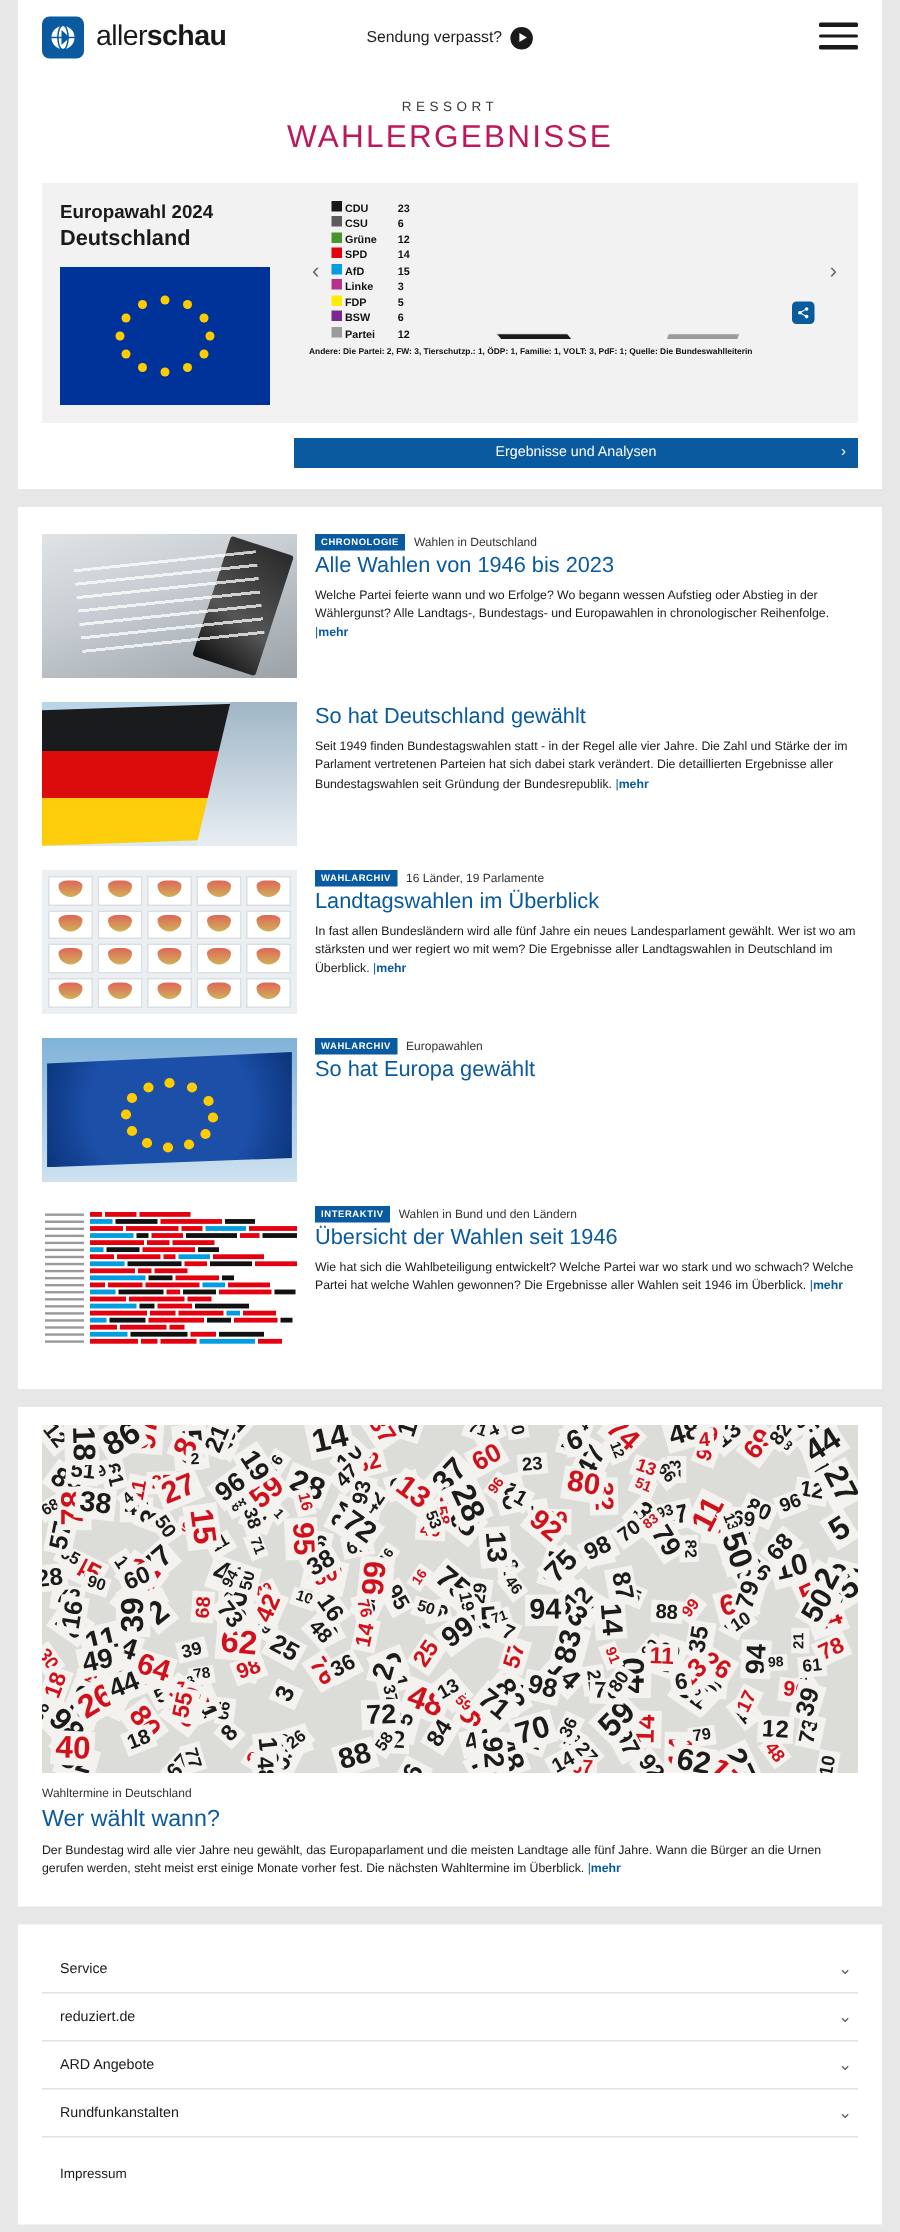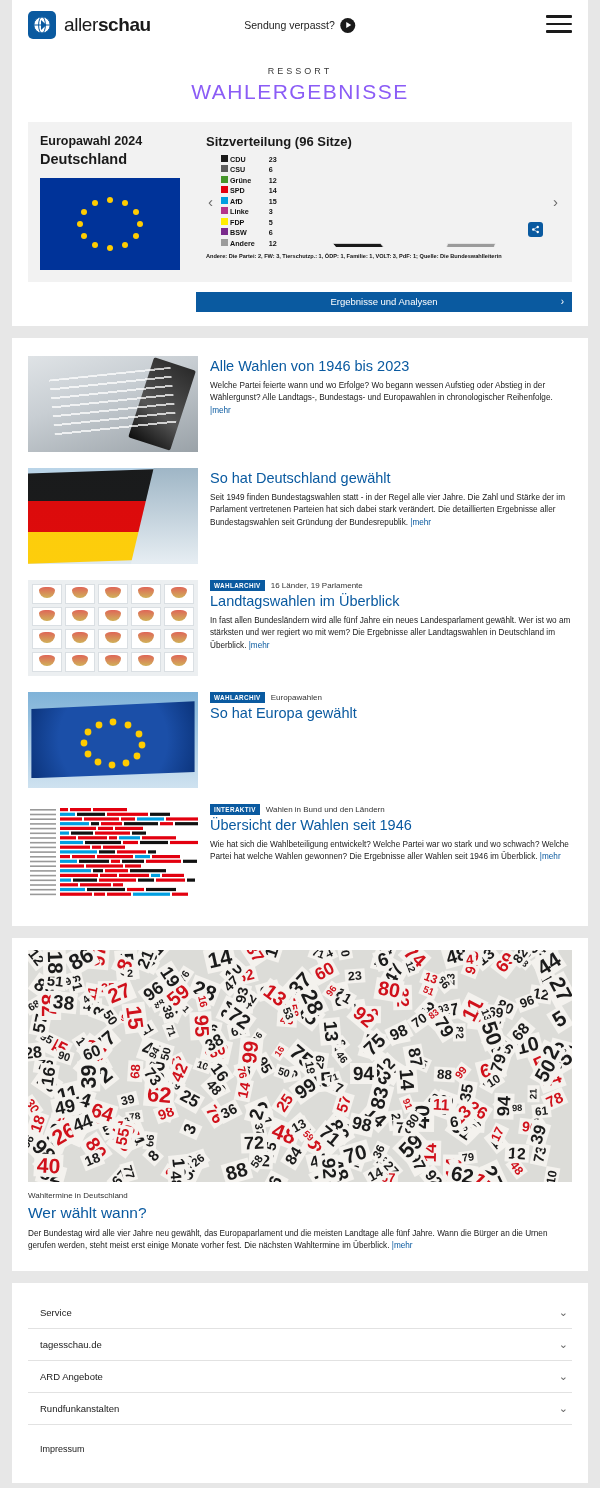--- a/index.html
+++ b/index.html
@@ -74,21 +74,21 @@
   .navbar .nav-item.active { font-weight: 700; }
 
   
   .ressort-block {
     background: #fff; margin: 0 12px; padding: 16px 0 10px 0; text-align: center;
   }
   .ressort-kicker {
     font-size: 9px; letter-spacing: 3px; color: #3a3a3a; text-transform: uppercase;
   }
   .ressort-title {
-    font-size: 21px; color: #8b5cf6; letter-spacing: 1.5px; margin-top: 4px;
+    font-size: 21px; color: #be185d; letter-spacing: 1.5px; margin-top: 4px;
   }
 
   
   .electionbox-outer { background:#fff; margin: 0 12px; padding: 8px 0 14px 0; }
   .electionbox {
     background: #f2f2f2;
     margin: 0 16px;
     padding: 12px;
     display: flex;
     gap: 14px;
@@ -157,21 +157,21 @@
   .badge {
     background: #0a5aa0; color: #fff; font-size: 6.3px; font-weight: 700;
     padding: 2px 4px; letter-spacing: .4px; text-transform: uppercase;
   }
   .kicker-txt { font-size: 8px; color: #333; }
   .teaser h2 {
     font-size: 14.5px; color: #0a5aa0; font-weight: 400; margin: 2px 0 5px 0;
     line-height: 1.2;
   }
   .teaser p { font-size: 8.2px; line-height: 1.5; color: #1a1a1a; }
-  .mehr { color: #0a5aa0; font-weight: 400; white-space: nowrap; text-align: center; }
+  .mehr { color: #0a5aa0; font-weight: 700; white-space: nowrap; text-align: center; }
   .pipe { color: #0a5aa0; }
 
   
   .t-pen { background: linear-gradient(160deg,#dfe3e6 0%,#c8ced3 40%,#9aa2a8 100%); }
   .t-pen::after{
     content:""; position:absolute; left:14%; top:18%; width:72%; height:64%;
     background:
       repeating-linear-gradient(180deg, rgba(255,255,255,.75) 0 2px, rgba(255,255,255,0) 2px 9px);
     transform: rotate(-6deg);
   }
@@ -307,21 +307,20 @@
               <circle cx="44" cy="58" r="3"></circle>
                 <circle cx="40" cy="46" r="3"></circle>
               <circle cx="44" cy="34" r="3"></circle>
                 <circle cx="55" cy="25" r="3"></circle>
             </g>
           </svg>
         </div>
       </div>
 
       <div class="ew-right">
-        <h4>Sitzverteilung (96 Sitze)</h4>
         <div class="seat-row">
           <span class="arrow-l">‹</span>
 
           <div class="legend">
             <table>
               <tbody id="legend-body">
                   <tr>
                     <td class="sw"><i style="background:#1a1a1a"></i></td>
                     <td class="nm">CDU</td>
                     <td class="vl">23</td>
@@ -356,21 +355,21 @@
                     <td class="nm">FDP</td>
                     <td class="vl">5</td>
                   </tr>
                   <tr>
                     <td class="sw"><i style="background:#7a2a8c"></i></td>
                     <td class="nm">BSW</td>
                     <td class="vl">6</td>
                   </tr>
                   <tr>
                     <td class="sw"><i style="background:#9b9b9b"></i></td>
-                    <td class="nm">Andere</td>
+                    <td class="nm">Partei</td>
                     <td class="vl">12</td>
                   </tr>
                 </tbody>
             </table>
           </div>
 
           <div class="chart-area">
             <svg viewBox="0 0 200 104" width="100%" height="100%">
               <g id="arc-group">
                   <path d="M8,99.99999999999999 A92,92 0 0 1 32.85250531179909,162.89049178610412 L72.26516523748224,125.9765074768691 A38,38 0 0 0 62,100 Z" fill="#1a1a1a" stroke="#f2f2f2" stroke-width="0.8"></path>
@@ -404,20 +403,24 @@
       <span>Ergebnisse und Analysen</span>
       <span class="chev">›</span>
     </div>
   </div>
 
   <div class="teaser-section">
 
     <div class="teaser">
       <div class="thumb t-pen"></div>
       <div class="body">
+        <div class="kicker-row">
+          <span class="badge">CHRONOLOGIE</span>
+          <span class="kicker-txt">Wahlen in Deutschland</span>
+        </div>
         <h2>Alle Wahlen von 1946 bis 2023</h2>
         <p><span>Welche Partei feierte wann und wo Erfolge? Wo begann wessen Aufstieg oder Abstieg in der Wählergunst? Alle Landtags-, Bundestags- und Europawahlen in chronologischer Reihenfolge.</span> <span class="pipe">|</span><span class="mehr">mehr</span></p>
       </div>
     </div>
 
     <div class="teaser">
       <div class="thumb t-flag-de"></div>
       <div class="body">
         <h2>So hat Deutschland gewählt</h2>
         <p><span>Seit 1949 finden Bundestagswahlen statt - in der Regel alle vier Jahre. Die Zahl und Stärke der im Parlament vertretenen Parteien hat sich dabei stark verändert. Die detaillierten Ergebnisse aller Bundestagswahlen seit Gründung der Bundesrepublik.</span> <span class="pipe">|</span><span class="mehr">mehr</span></p>
@@ -946,21 +949,21 @@
     <h2>Wer wählt wann?</h2>
     <p><span>Der Bundestag wird alle vier Jahre neu gewählt, das Europaparlament und die meisten Landtage alle fünf Jahre. Wann die Bürger an die Urnen gerufen werden, steht meist erst einige Monate vorher fest. Die nächsten Wahltermine im Überblick.</span> <span class="pipe">|</span><span class="mehr">mehr</span></p>
   </div>
 
   <div class="footer">
     <div class="acc-row">
       <span>Service</span>
       <span class="chev">⌄</span>
     </div>
     <div class="acc-row">
-      <span>tagesschau.de</span>
+      <span>reduziert.de</span>
       <span class="chev">⌄</span>
     </div>
     <div class="acc-row">
       <span>ARD Angebote</span>
       <span class="chev">⌄</span>
     </div>
     <div class="acc-row">
       <span>Rundfunkanstalten</span>
       <span class="chev">⌄</span>
     </div>

